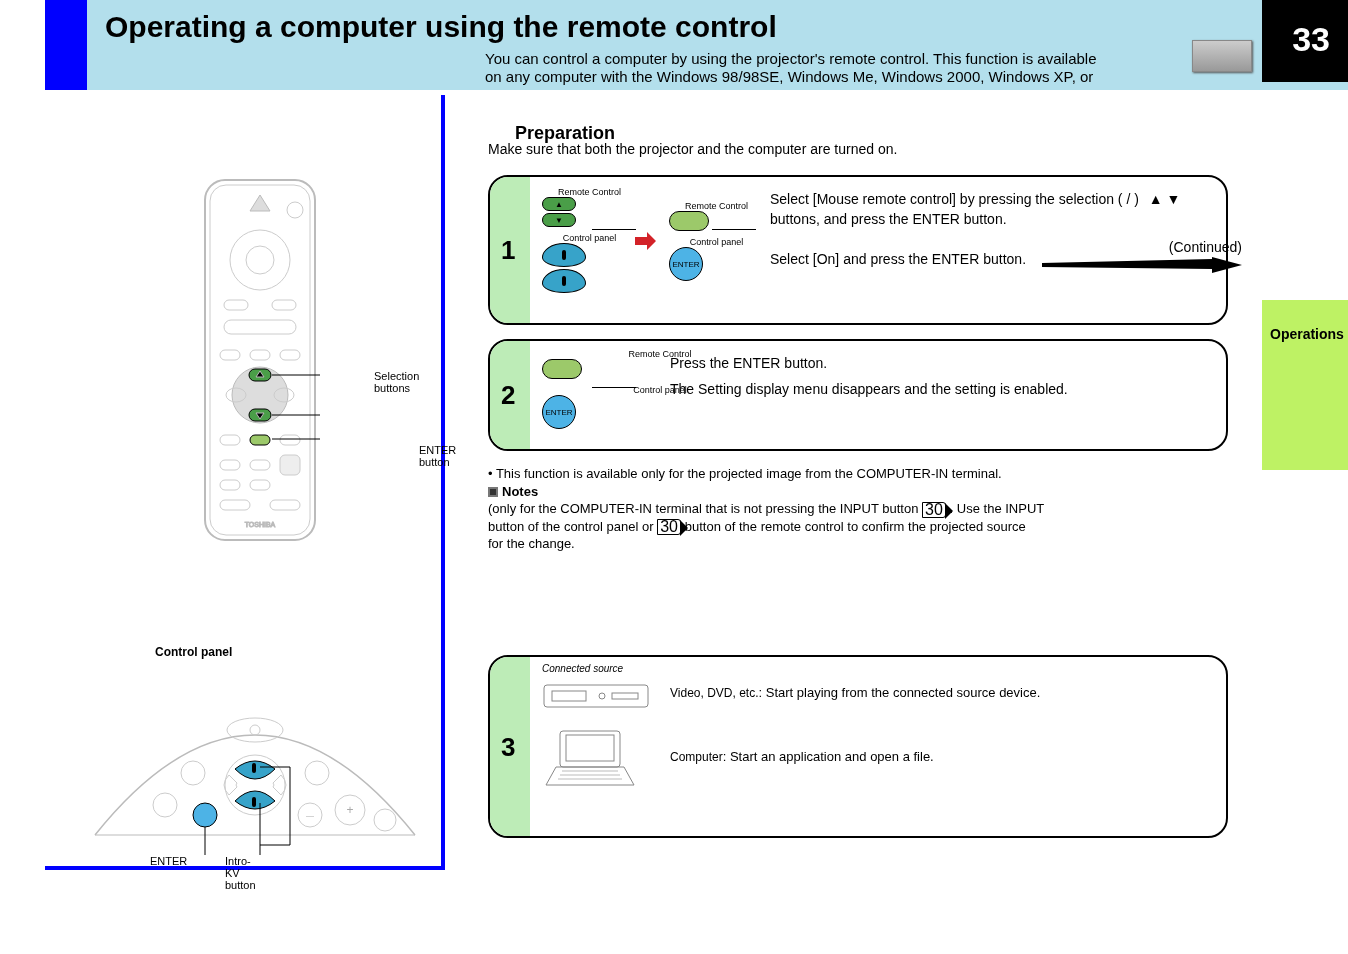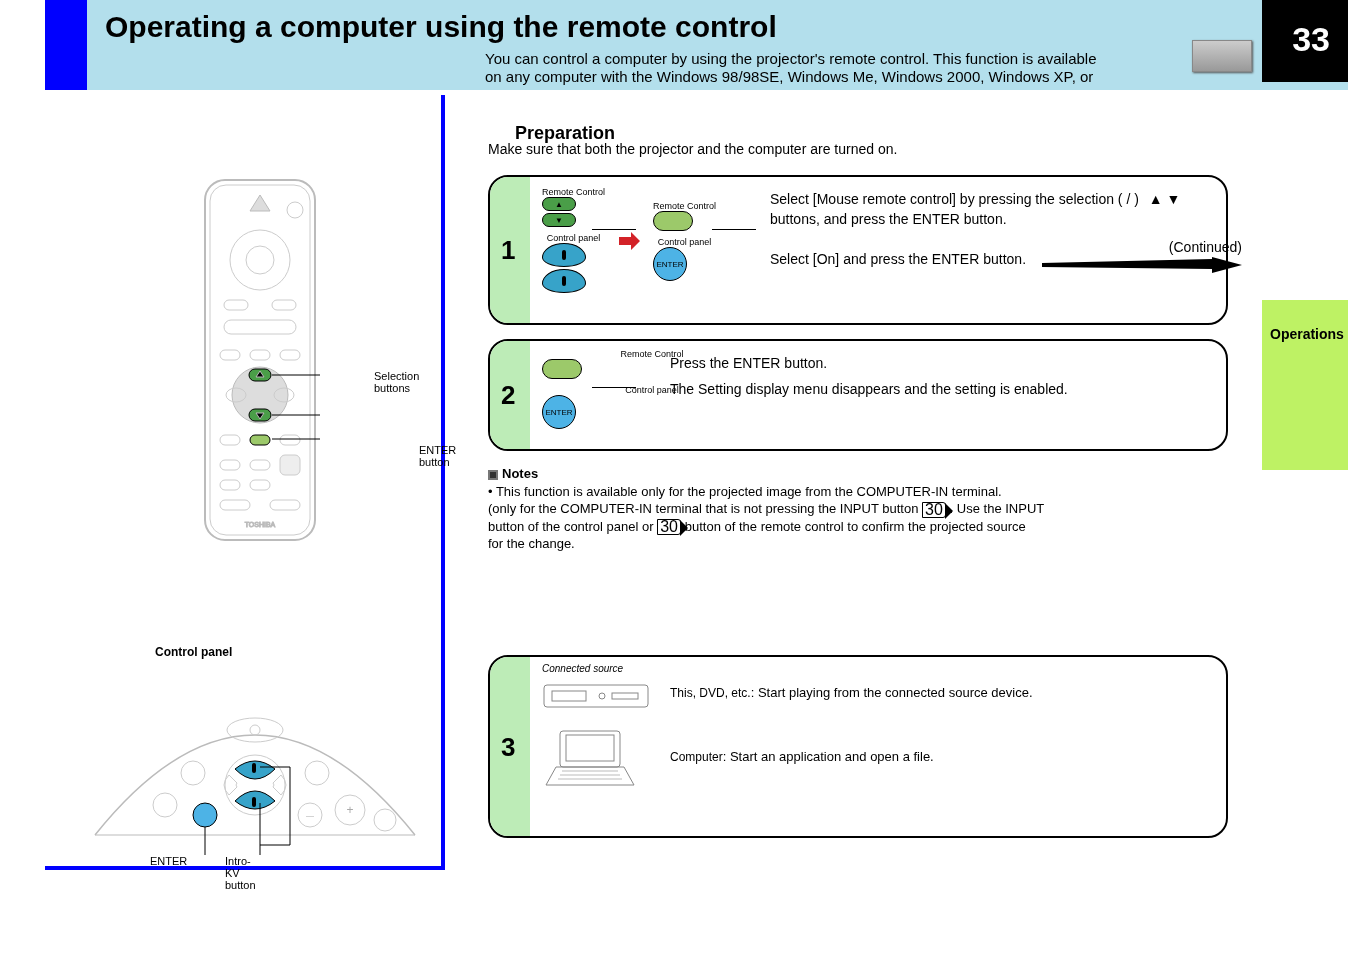--- a/index.html
+++ b/index.html
@@ -36,21 +36,21 @@
 .pill-box { position: relative; border: 2px solid #000; border-radius: 20px; overflow: hidden; }
 .pill-box .leftstripe { position: absolute; left: 0; top: 0; bottom: 0; width: 40px; background: #bdecb7; }
 .pill-box .stepnum { position: absolute; left: 11px; top: 50%; transform: translateY(-50%); font-size: 26px; font-weight: bold; }
 
 .box1 { position: absolute; top: 80px; left: 18px; width: 740px; height: 150px; }
 .box2 { position: absolute; top: 244px; left: 18px; width: 740px; height: 112px; }
 .box3 { position: absolute; top: 560px; left: 18px; width: 740px; height: 183px; }
 
 .step-mainline { position: absolute; left: 280px; top: 10px; font-size: 14px; }
 .step-md-area { position: absolute; left: 52px; top: 10px; width: 220px; }
-.small-label { font-size: 9px; text-align: center; }
+.small-label { font-size: 9px; text-align: center; margin-left: 16px; }
 .below-label { font-size: 12px; }
 
 .remote-icon-up, .remote-icon-down { width: 34px; height: 14px; background: #4a9e48; border: 1px solid #000; border-radius: 8px; margin-bottom: 2px; display:flex; align-items:center; justify-content:center; }
 .remote-icon-up::after{content:"▲"; font-size:8px;}
 .remote-icon-down::after{content:"▼"; font-size:8px;}
 .enter-pill { width: 40px; height: 20px; background: #9cc96a; border: 1px solid #000; border-radius: 10px; }
 .enter-circle { width: 34px; height: 34px; background: #4db3e6; border: 1px solid #000; border-radius: 50%; display:flex; align-items:center; justify-content:center; font-size:8px; }
 .teal-updown { width: 44px; height: 24px; background: #37a3c9; border: 1px solid #000; border-radius: 50% 50% 50% 50% / 60% 60% 40% 40%; margin-bottom:2px; position:relative; }
 .teal-updown::after{content:""; position:absolute; left:50%; top:50%; transform:translate(-50%,-50%); width:4px; height:10px; background:#000; border-radius:2px;}
 
@@ -232,22 +232,22 @@
         <div class="divider-line" style="width:44px; left:50px; top:38px;"></div>
         <div class="small-label" style="margin-top:6px;">Control panel</div>
         <div class="enter-circle">ENTER</div>
       </div>
     </div>
     <div class="step-mainline" style="left:180px; top:14px;">Press the ENTER button.</div>
     <div class="step-mainline" style="left:180px; top:40px;">The Setting display menu disappears and the setting is enabled.</div>
   </div>
 
   <div class="notes-block">
+    <div>• This function is available only for the projected image from the COMPUTER-IN terminal.</div>
     <div><span class="note-icon"></span><b>Notes</b></div>
-    <div>• This function is available only for the projected image from the COMPUTER-IN terminal.</div>
     <div>
       <span>(only for the COMPUTER-IN terminal that is not pressing the INPUT button </span>
       <span class="pg-ref"><span>30</span></span>
       <span> . Use the INPUT</span>
     </div>
     <div>
       <span>button of the control panel or </span>
       <span class="pg-ref"><span>30</span></span>
       <span> button of the remote control to confirm the projected source</span>
     </div>
@@ -261,21 +261,21 @@
 
     <div style="position:absolute; left:52px; top:22px;">
       <svg width="110" height="32">
           <rect x="2" y="6" width="104" height="22" rx="3" stroke="#888" fill="none"></rect>
           <rect x="10" y="12" width="34" height="10" stroke="#888" fill="none"></rect>
           <circle cx="60" cy="17" r="3" stroke="#888" fill="none"></circle>
           <rect x="70" y="14" width="26" height="6" stroke="#888" fill="none"></rect>
         </svg>
     </div>
     <div class="source-line" style="top:28px;">
-      <span class="below-label">This, DVD, etc.</span>:
+      <span class="below-label">Video, DVD, etc.</span>:
       <span>Start playing from the connected source device.</span>
     </div>
 
     <div style="position:absolute; left:52px; top:70px;">
       <svg width="100" height="62">
           <rect x="18" y="4" width="60" height="36" rx="3" stroke="#888" fill="none"></rect>
           <rect x="24" y="8" width="48" height="26" stroke="#888" fill="none"></rect>
           <path d="M 14 40 L 82 40 L 92 58 L 4 58 Z" stroke="#888" fill="none"></path>
           <line x1="20" y1="44" x2="76" y2="44" stroke="#bbb"></line>
           <line x1="18" y1="48" x2="78" y2="48" stroke="#bbb"></line>

